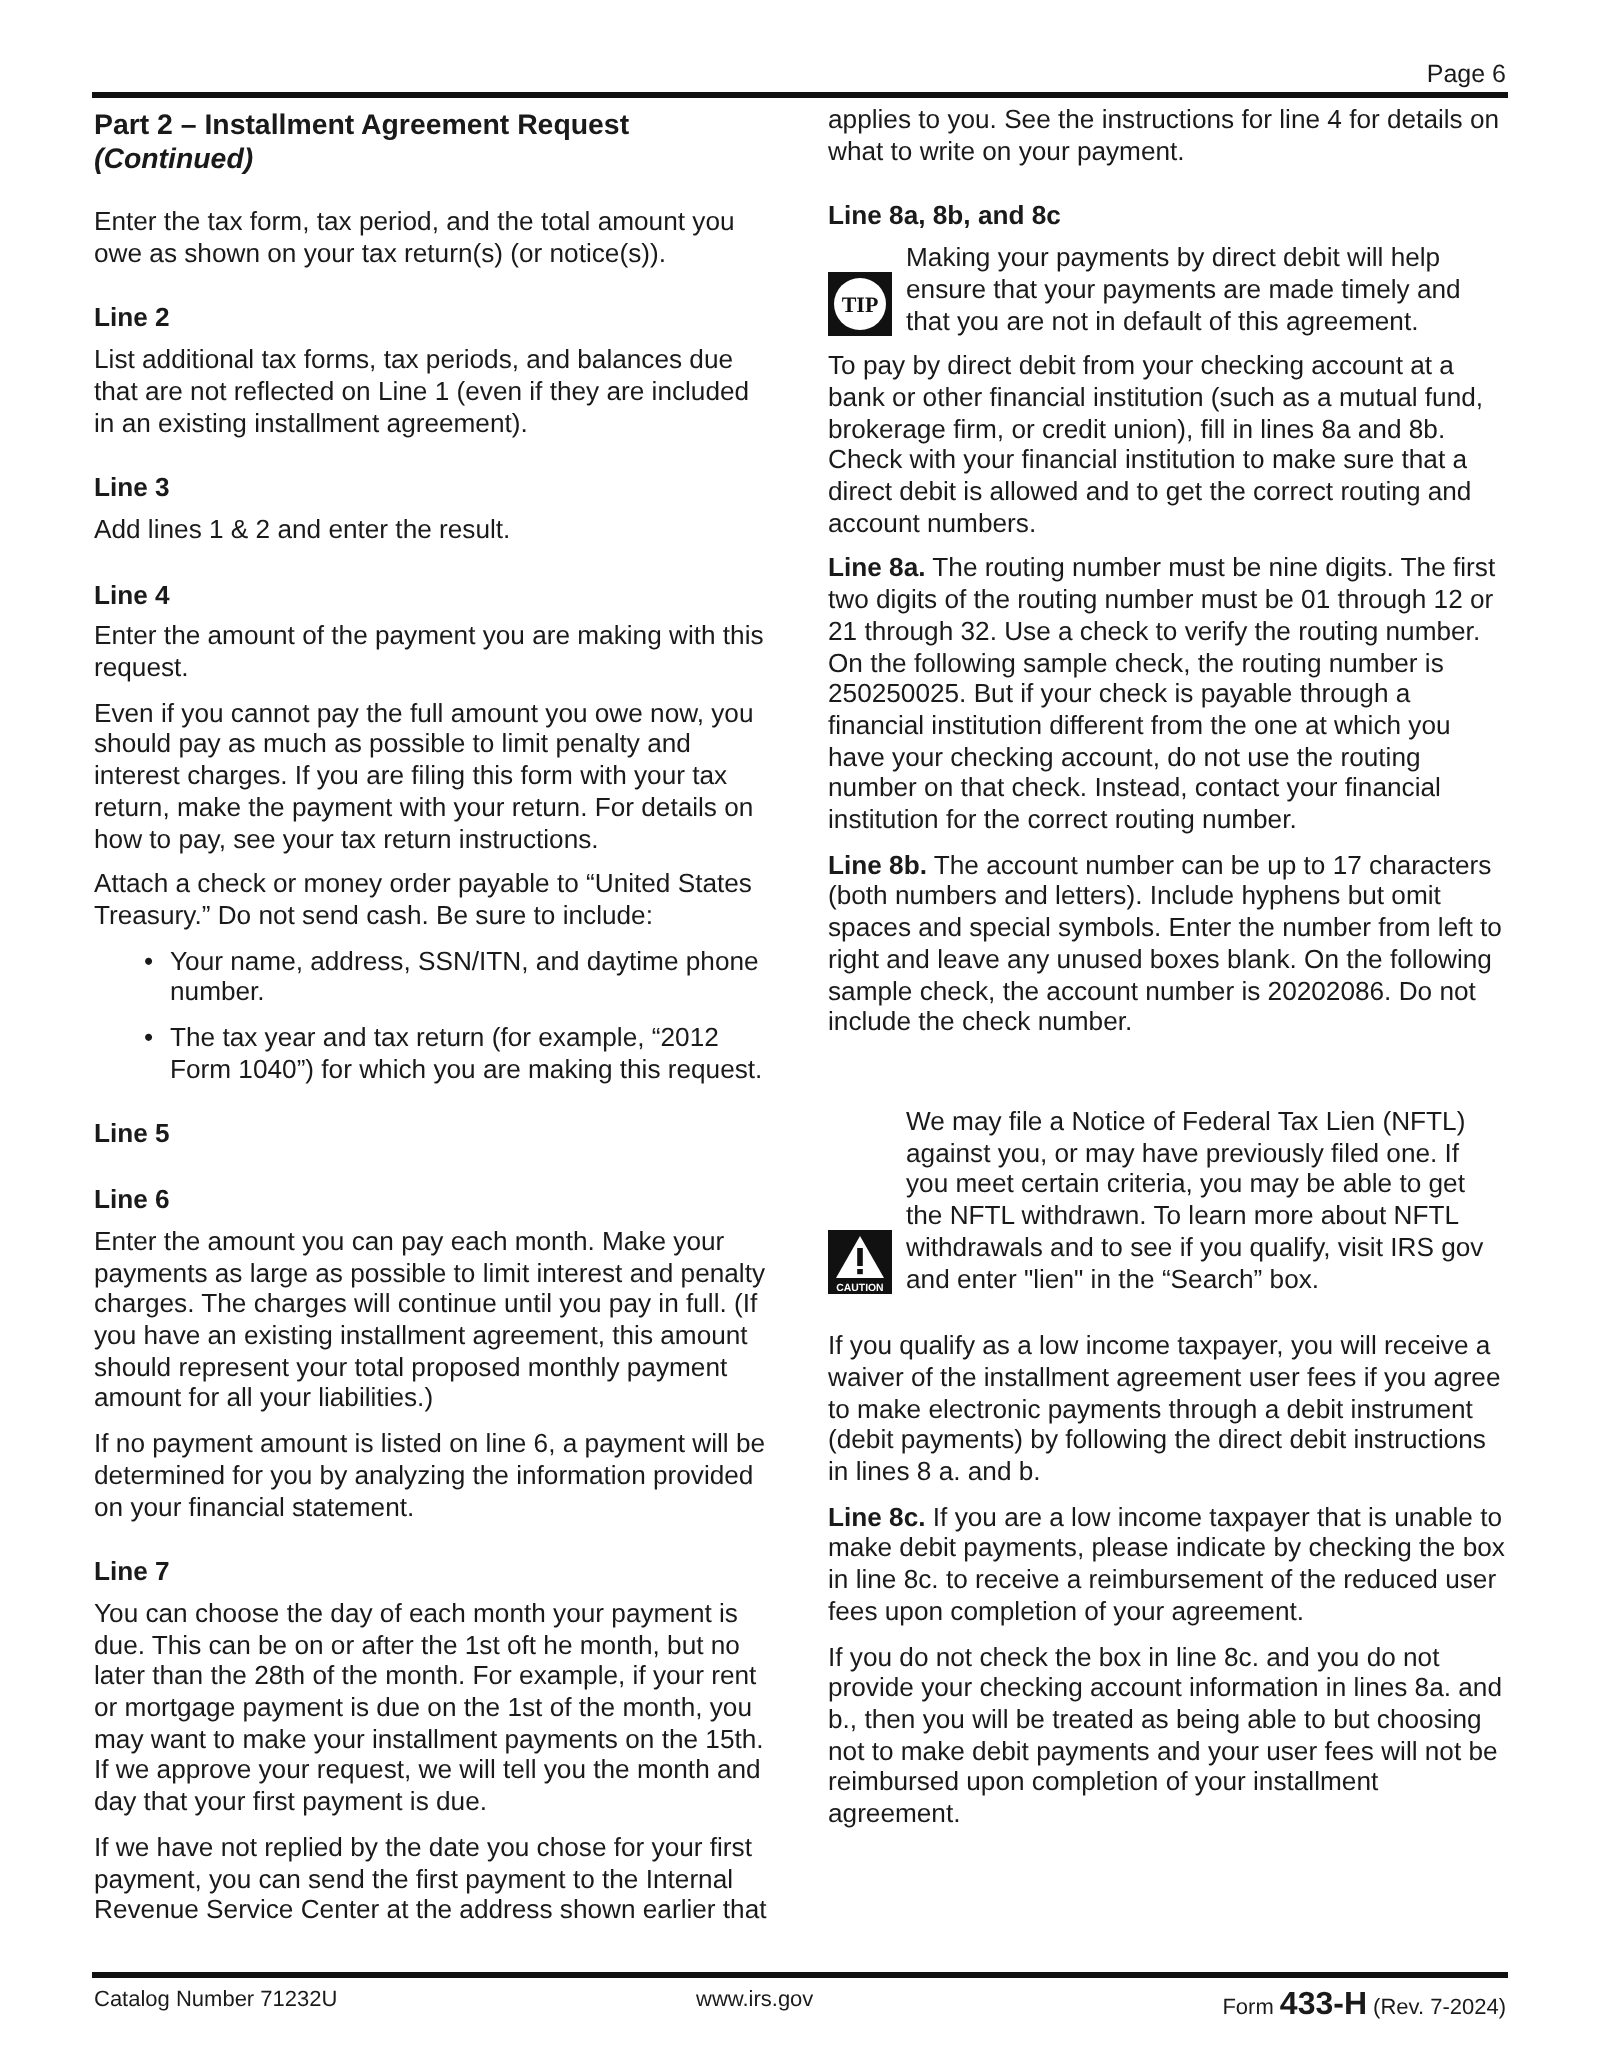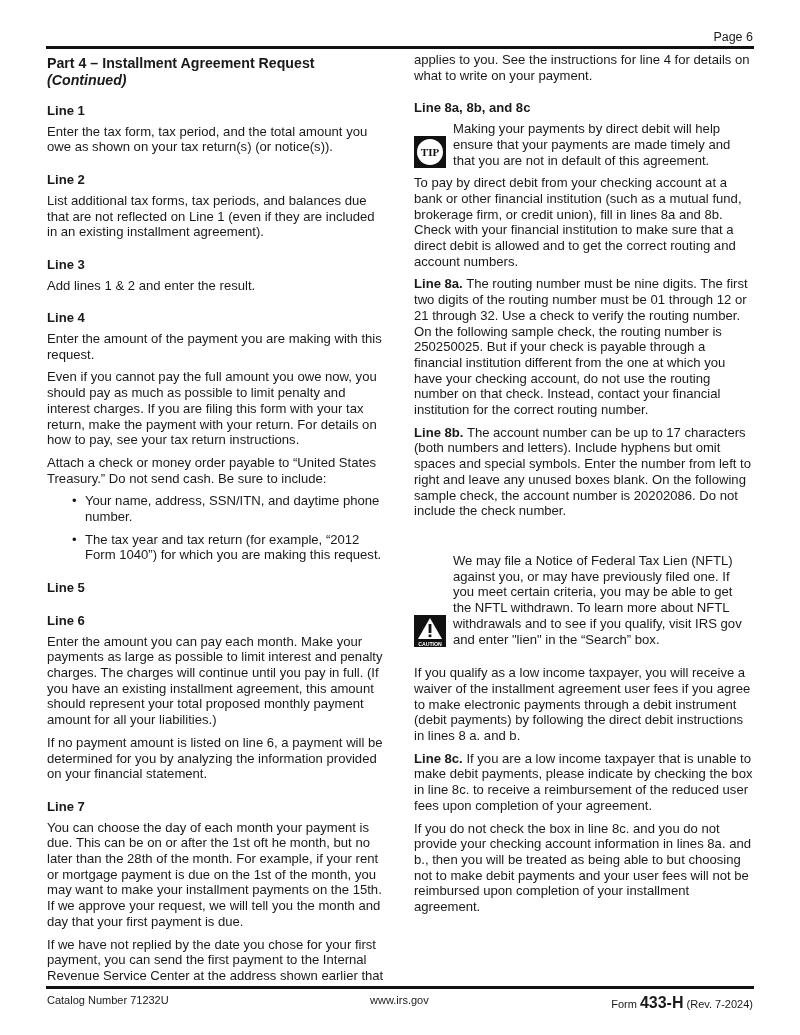--- a/index.html
+++ b/index.html
@@ -18,38 +18,37 @@
   ul { margin:0 0 7px 0; padding-left:38px; list-style:none; }
   ul li { position:relative; margin-bottom:7px; }
   ul li .bul { position:absolute; left:-13px; top:0; }
   .note { display:flex; align-items:flex-end; margin-bottom:7px; }
   .note .icon { flex:0 0 32px; width:32px; height:32px; margin:2px 7px 0 0; }
   .note .txt { flex:1; }
   .bold { font-weight:bold; }
   .bottom-rule { position:absolute; top:986px; left:46px; right:46px; height:3px; background:#111; }
   .footer { position:absolute; top:994px; font-size:11px; }
   .f-left { left:47px; }
-  .f-mid { left:370px; }
+  .f-mid { left:348px; }
   .f-right { right:47px; }
   .f-right .formnum { font-weight:bold; font-size:16px;margin-top:12px; }
 </style>
 </head>
 <body>
 
 <div class="page-num">Page 6</div>
 <div class="top-rule"></div>
 
 <div class="col col-left">
   <div class="h-part">
-    <span>Part 4 – Installment Agreement Request</span><br>
+    <span>Part 2 – Installment Agreement Request</span><br>
     <i>(Continued)</i>
   </div>
 
   <div class="sec">
-    <div class="h-line">Line 1</div>
     <p>Enter the tax form, tax period, and the total amount you owe as shown on your tax return(s) (or notice(s)).</p>
   </div>
 
   <div class="sec">
     <div class="h-line">Line 2</div>
     <p>List additional tax forms, tax periods, and balances due that are not reflected on Line 1 (even if they are included in an existing installment agreement).</p>
   </div>
 
   <div class="sec">
     <div class="h-line">Line 3</div>

